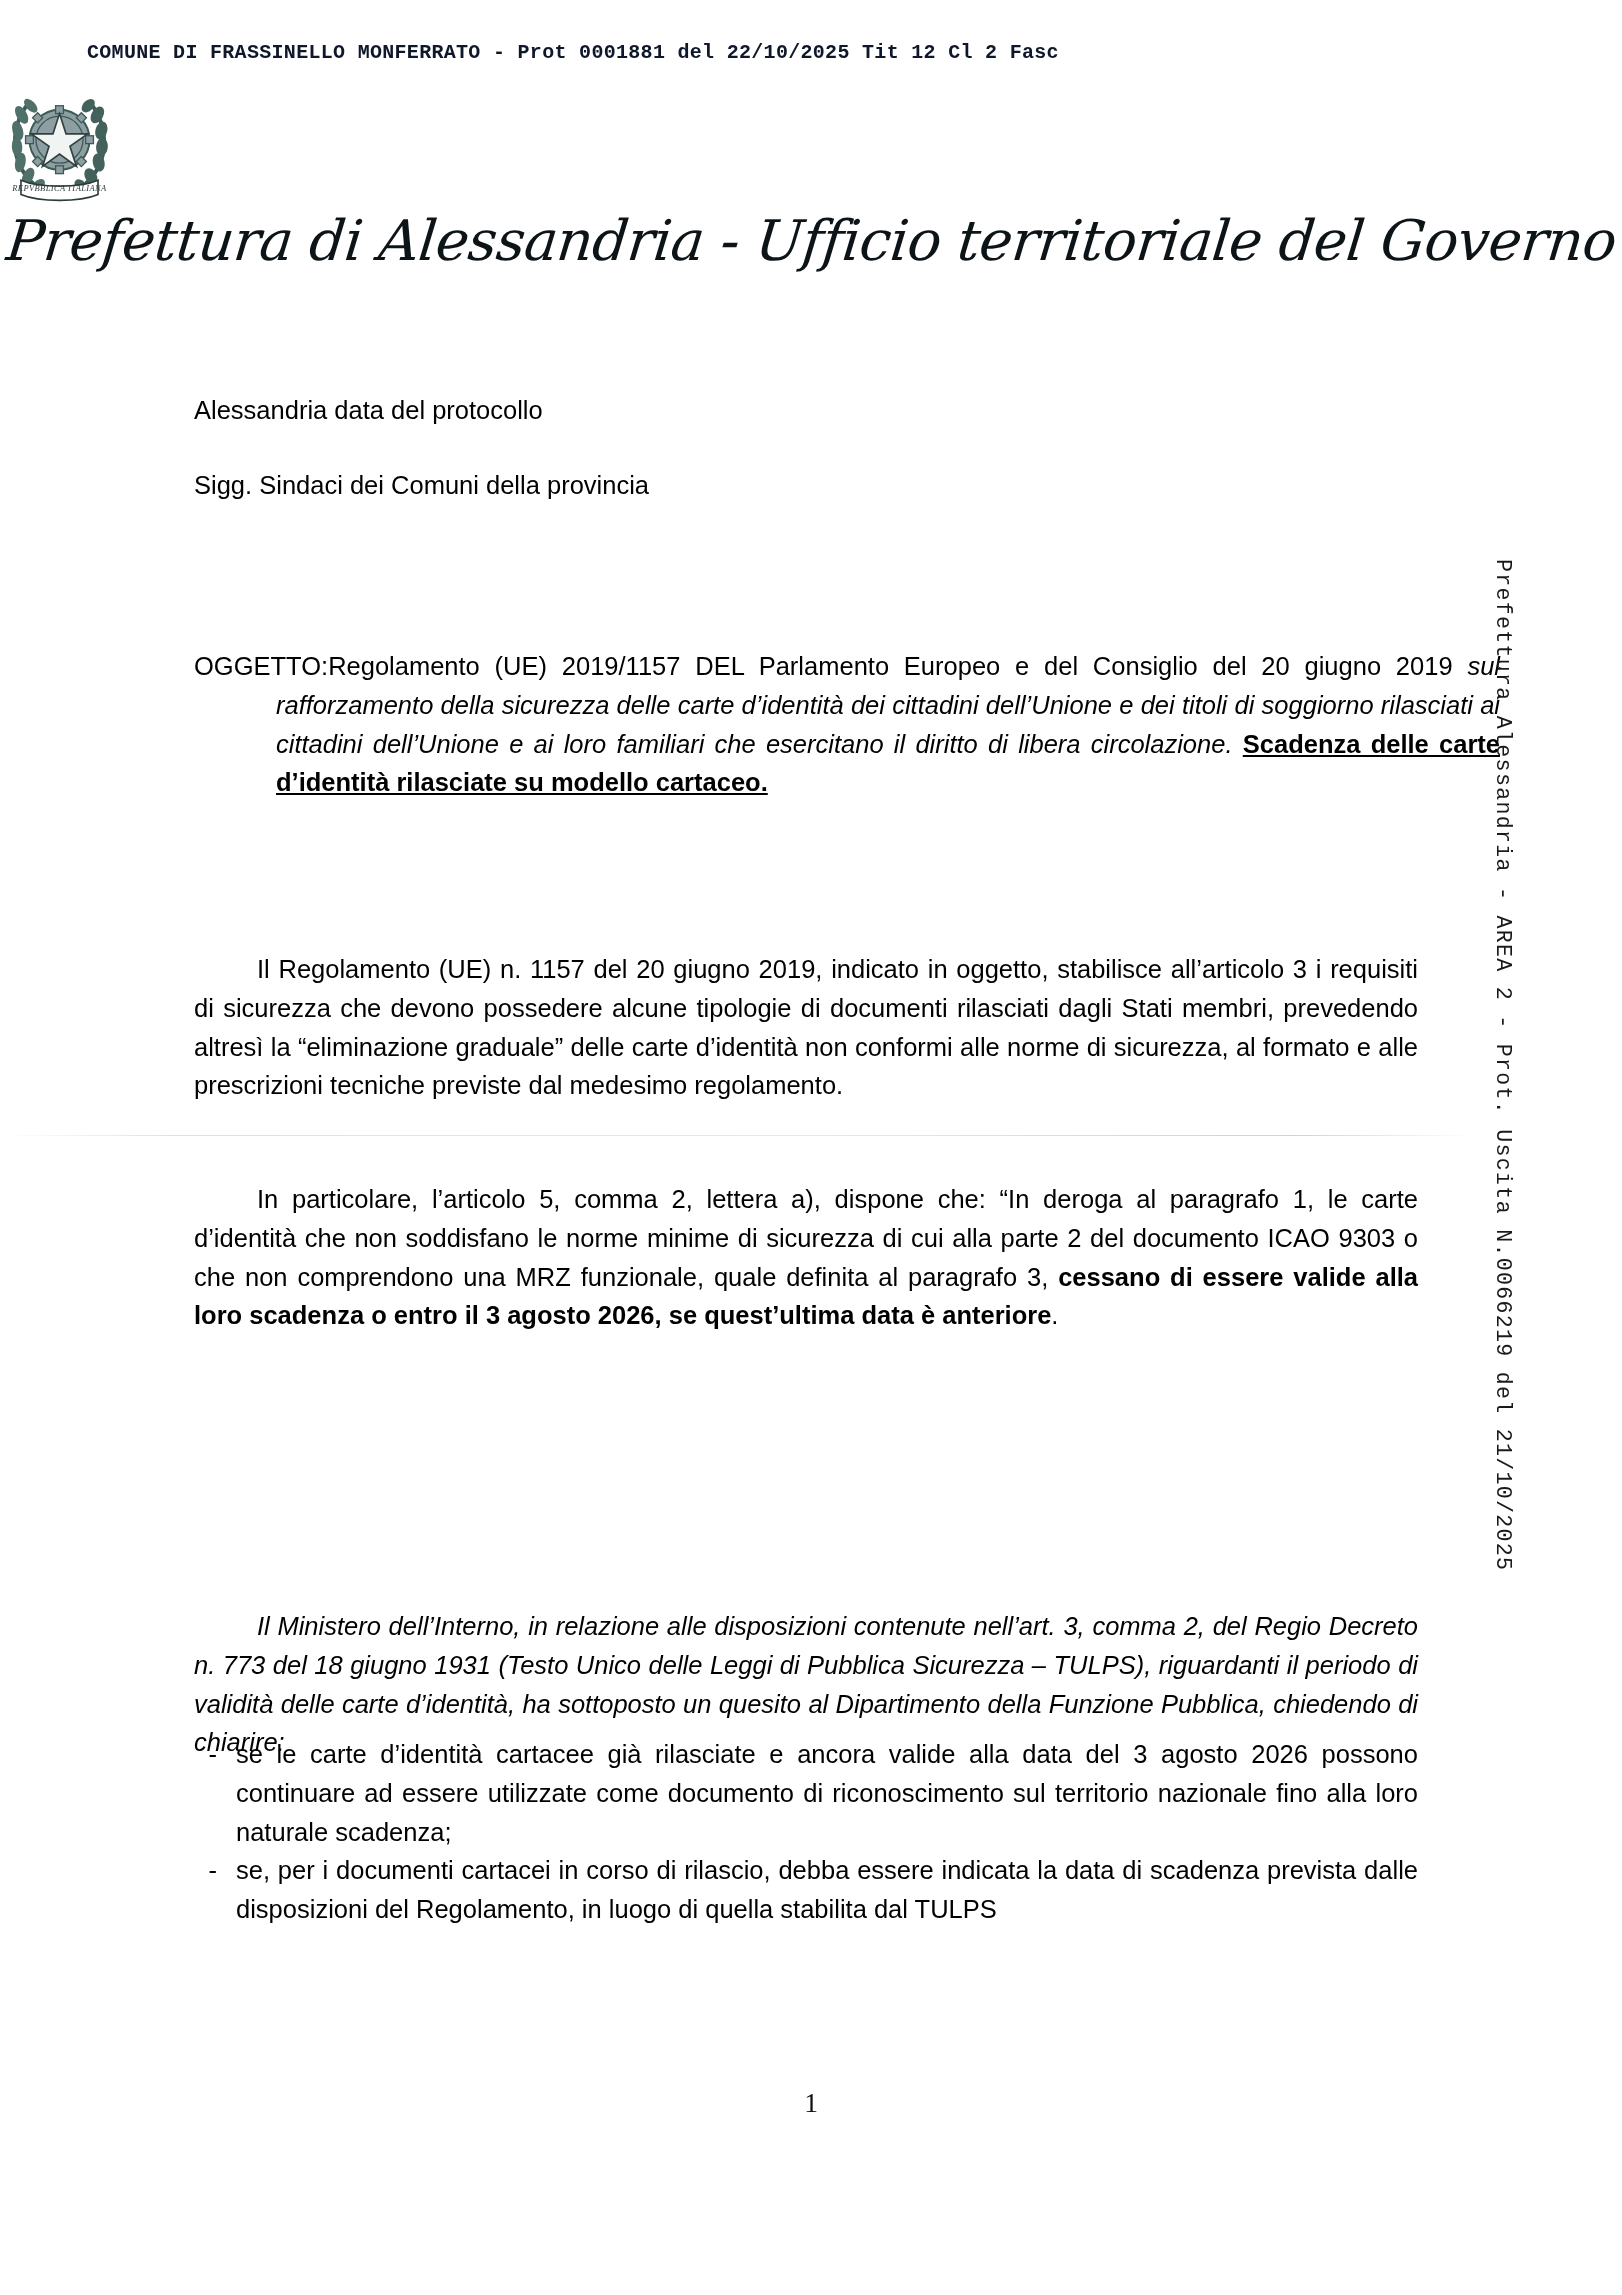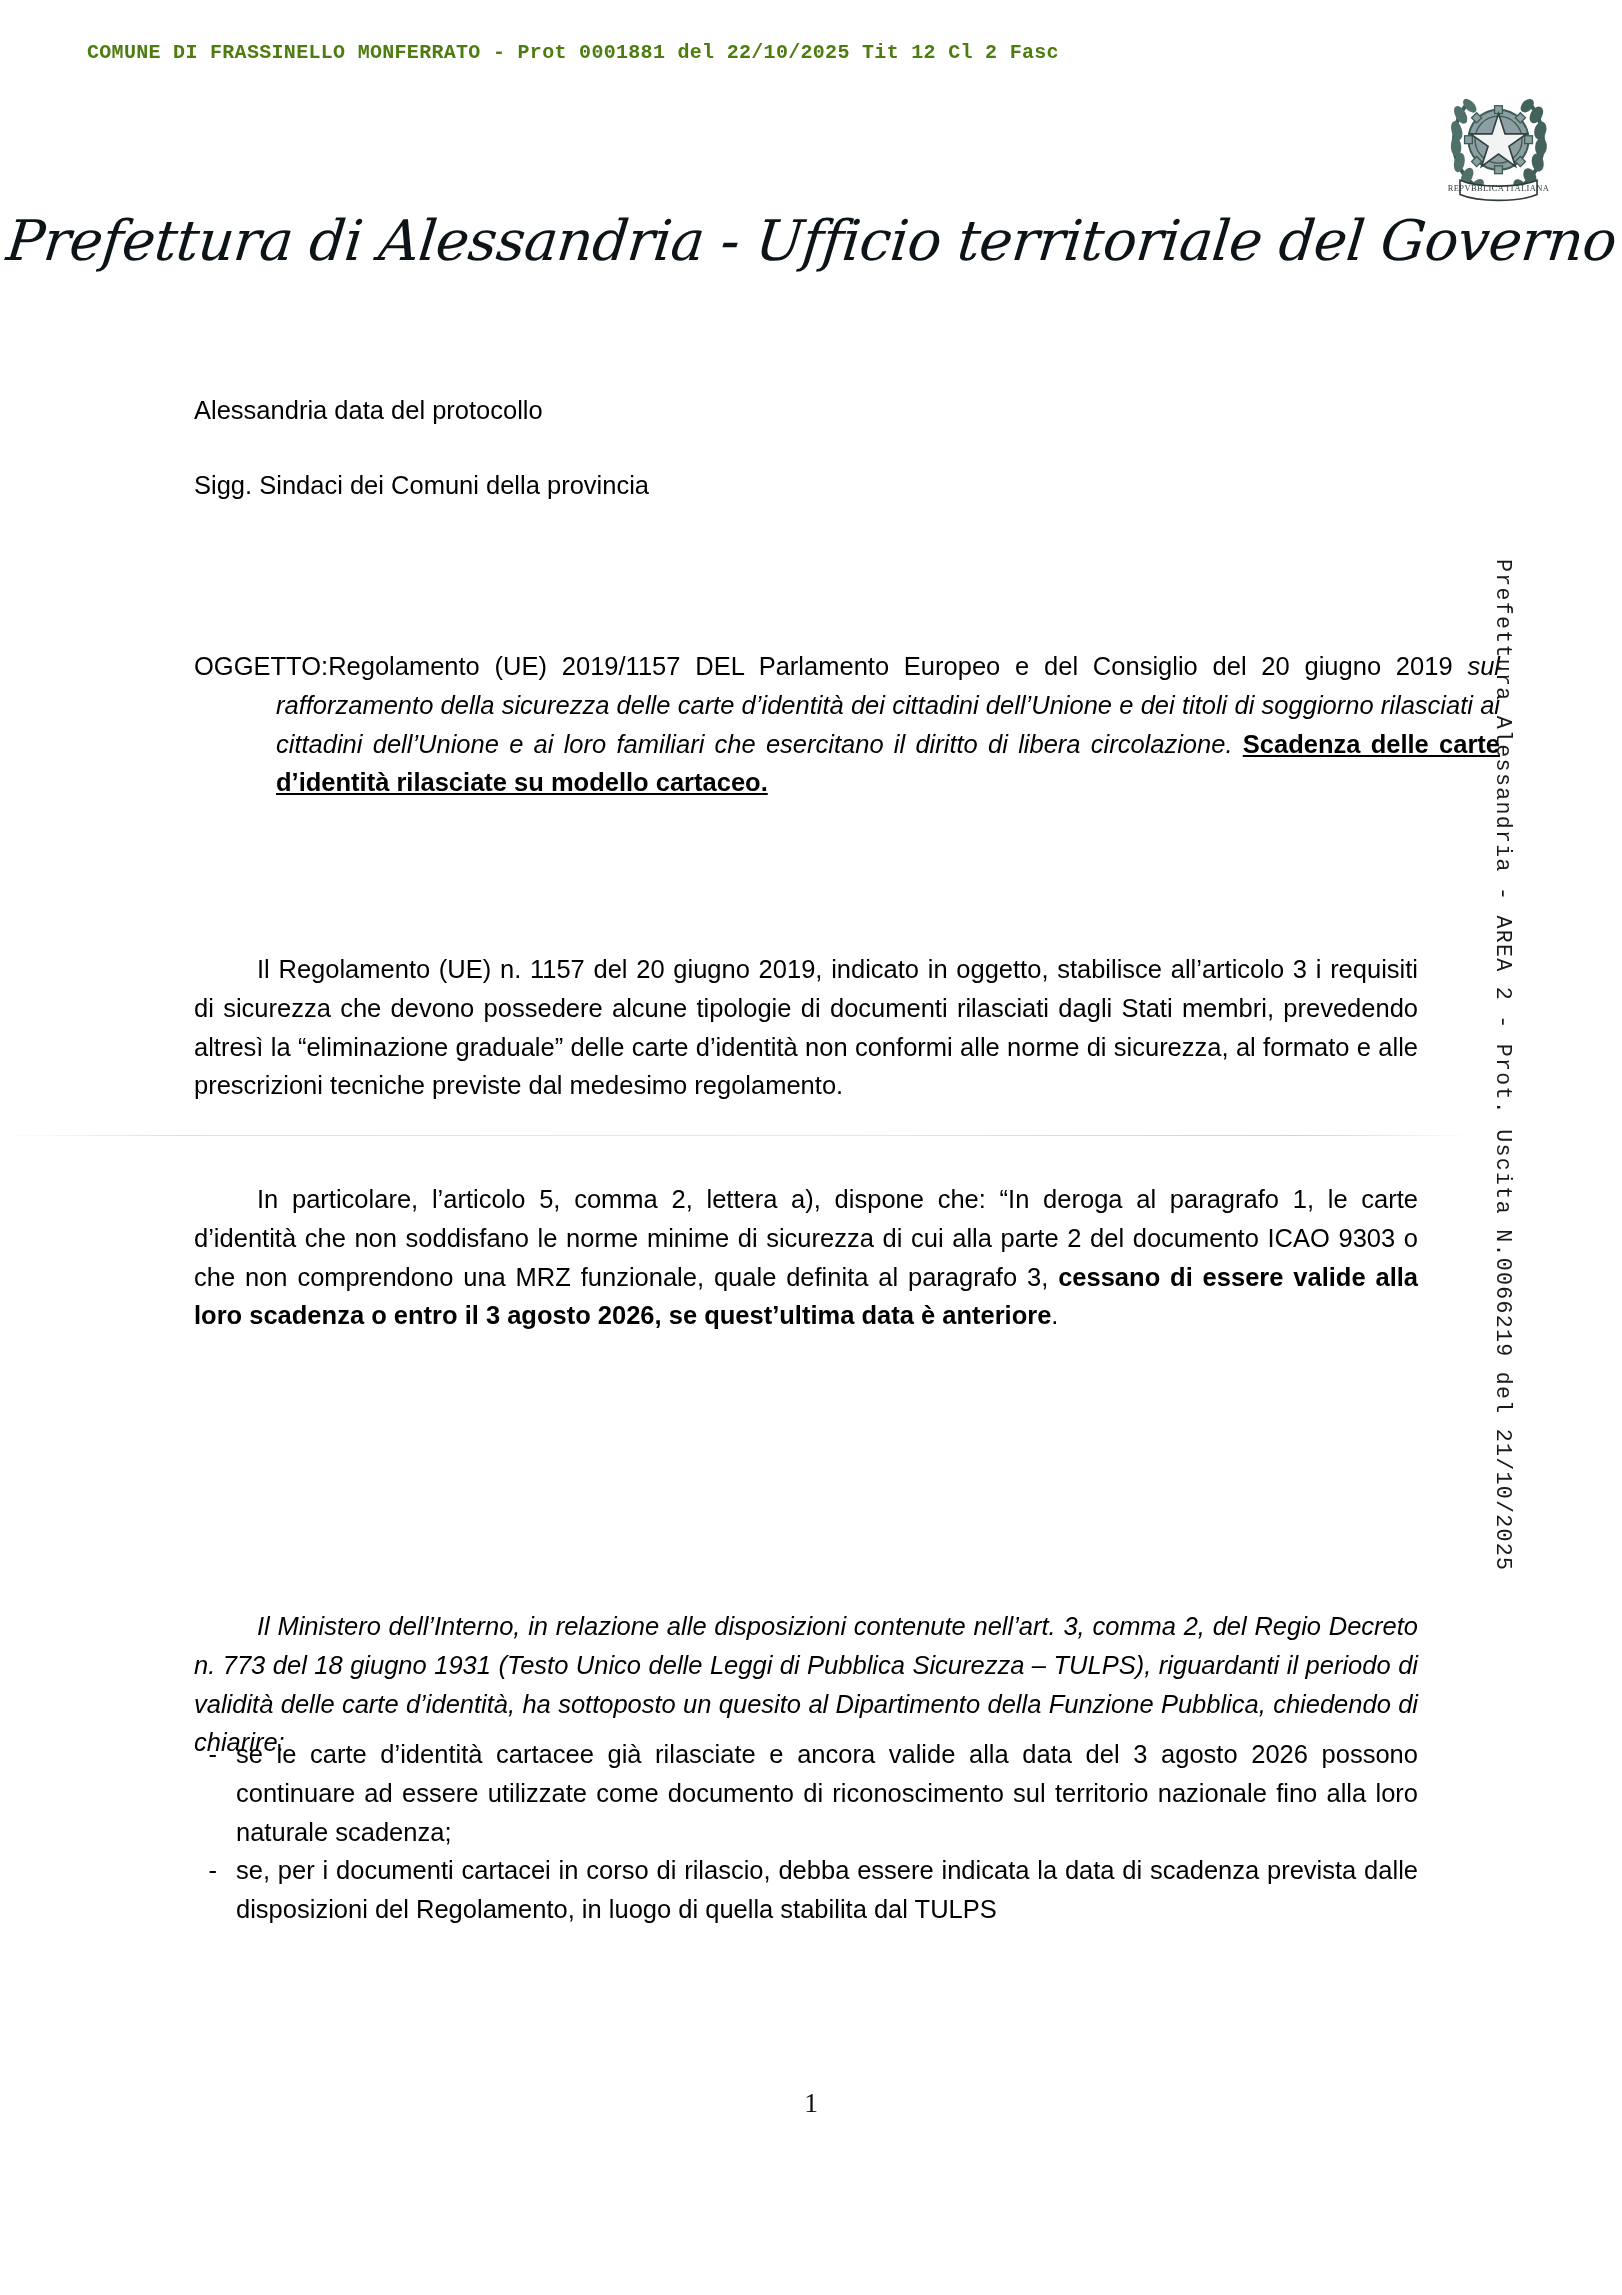--- a/index.html
+++ b/index.html
@@ -22,31 +22,32 @@
 
   
   #protocol-stamp {
     position: absolute;
     left: 87px;
     top: 41px;
     font-family: "Liberation Mono", "DejaVu Sans Mono", monospace;
     font-size: 20px;
     font-weight: bold;
     letter-spacing: 0.3px;
-    color: #4d7c0f;
+    color: #0f172a;
     white-space: nowrap;
   }
 
   
   #emblem-wrap {
     position: absolute;
     left: 0;
     top: 77px;
     width: 1558px;
-    text-align: right;
+    text-align: left;
+    font-style: italic;
   }
   #emblem {
     display: inline-block;
     width: 119px;
     height: 128px;
   }
 
   
   #letterhead {
     position: absolute;

